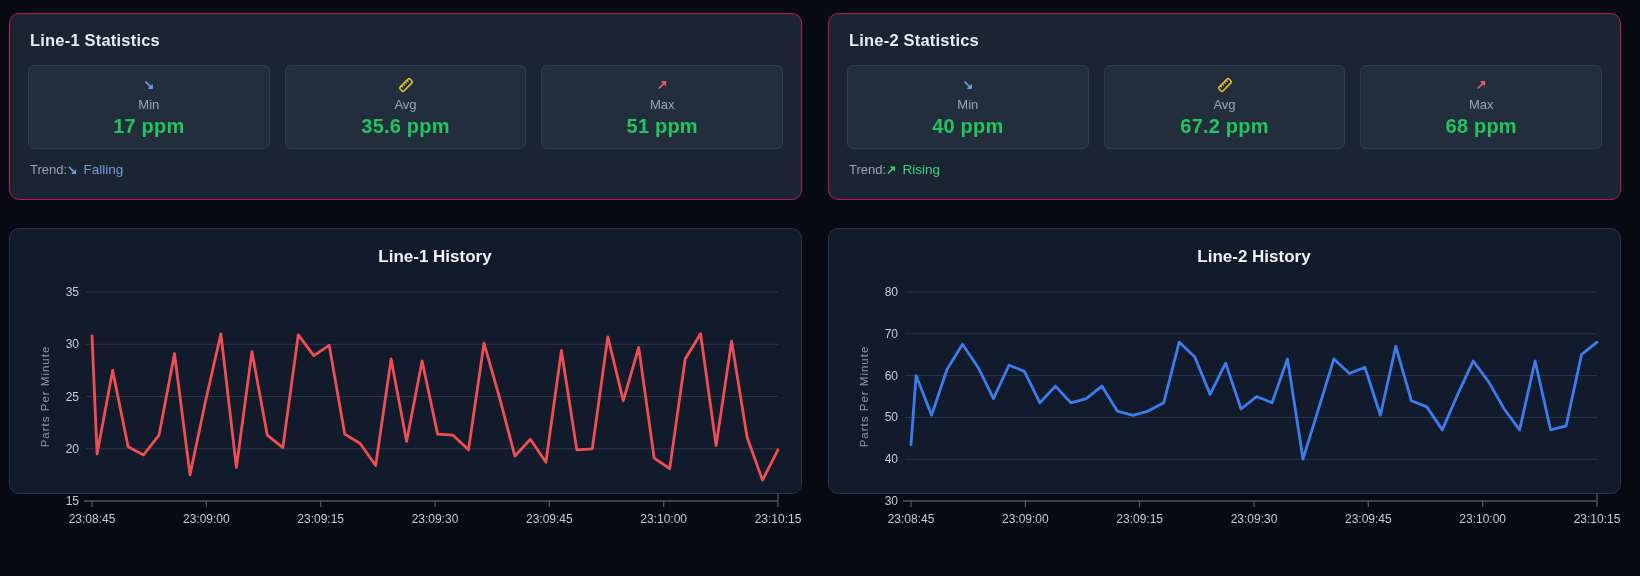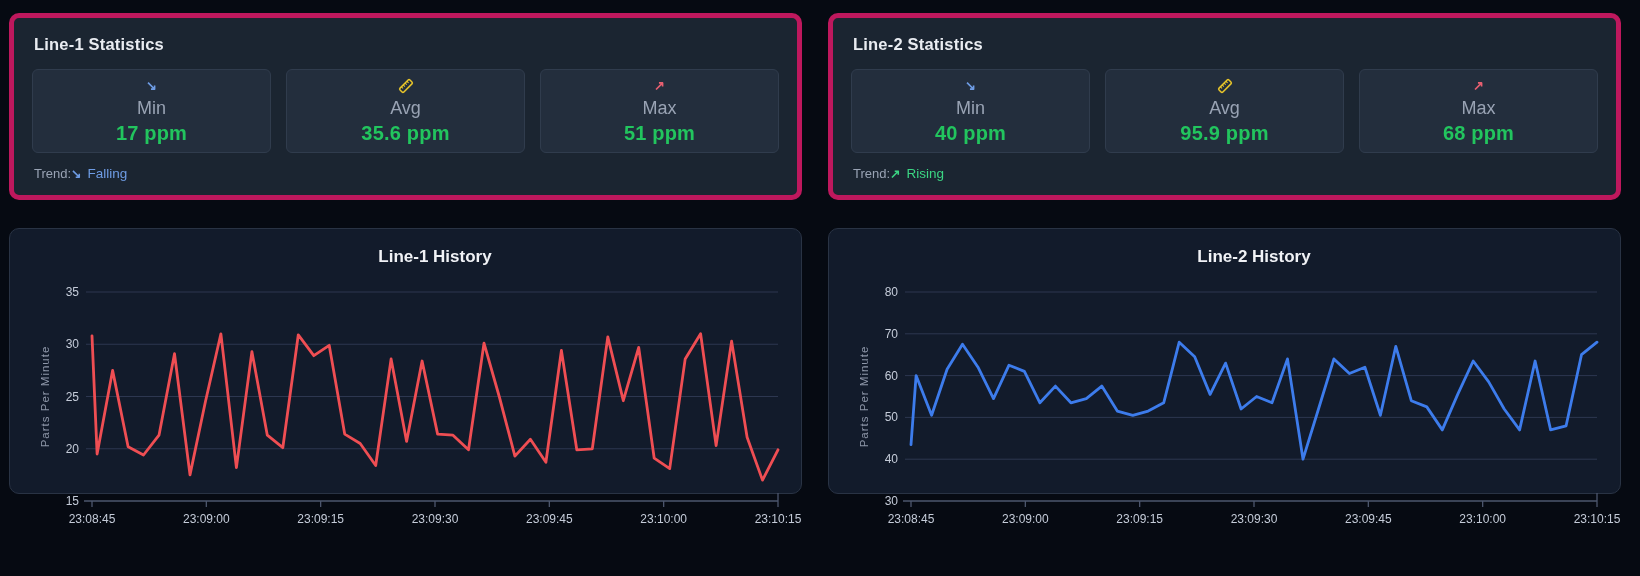--- a/index.html
+++ b/index.html
@@ -8,21 +8,21 @@
     background:#060a12;
     font-family:"Liberation Sans", sans-serif;
     position:relative;
     overflow:hidden;
     -webkit-font-smoothing:antialiased;
   }
   .panel{
     position:absolute;
     border-radius:10px;
     box-sizing:border-box;
-    border:5px solid #be185d;
+    border:1px solid #be185d;
   }
   .stats-panel{
     background:#1b2531;
     width:793px;height:187px;top:13px;
     padding:15px 18px;
   }
   .stats-panel.left{left:9px;}
   .stats-panel.right{left:828px;}
   .stats-title{
     color:#e9ecf1;font-size:16.5px;font-weight:700;
@@ -39,21 +39,21 @@
     border-radius:6px;
     display:flex;flex-direction:column;
     align-items:center;justify-content:center;
     box-sizing:border-box;
   }
   .stat-icon{
     font-size:13px;font-weight:700;line-height:15px;height:16px;
     display:flex;align-items:center;justify-content:center;
   }
   .stat-label{
-    color:#99a3b4;font-size:18px;margin-top:4px;
+    color:#99a3b4;font-size:13px;margin-top:4px;
   }
   .stat-value{
     color:#22c55e;font-size:20px;font-weight:700;margin-top:3px;
     letter-spacing:.2px;
   }
   .trend-row{
     margin-top:13px;margin-left:2px;
     font-size:13px;color:#99a3b4;
     display:flex;align-items:center;
   }
@@ -120,21 +120,21 @@
     <div class="stat-card">
       <span class="stat-icon">
           <svg width="16" height="16" viewBox="0 0 16 16">
             <g transform="rotate(-45 8 8)">
               <rect x="1" y="5.3" width="14" height="5.4" rx="1.3" fill="none" stroke="#e8c52a" stroke-width="1.5"></rect>
               <path d="M4.2 5.3v2.3 M6.8 5.3v2.3 M9.4 5.3v2.3 M12 5.3v2.3" stroke="#e8c52a" stroke-width="1.1"></path>
             </g>
           </svg>
         </span>
       <span class="stat-label">Avg</span>
-      <span class="stat-value">95.9 ppm</span>
+      <span class="stat-value">67.2 ppm</span>
     </div>
     <div class="stat-card">
       <span class="stat-icon" style="color: rgb(232, 95, 112);">↗</span>
       <span class="stat-label">Max</span>
       <span class="stat-value">68 ppm</span>
     </div>
   </div>
   <div class="trend-row">
     <span>Trend:</span>
     <span class="trend-value" style="color: rgb(59, 213, 131);">

